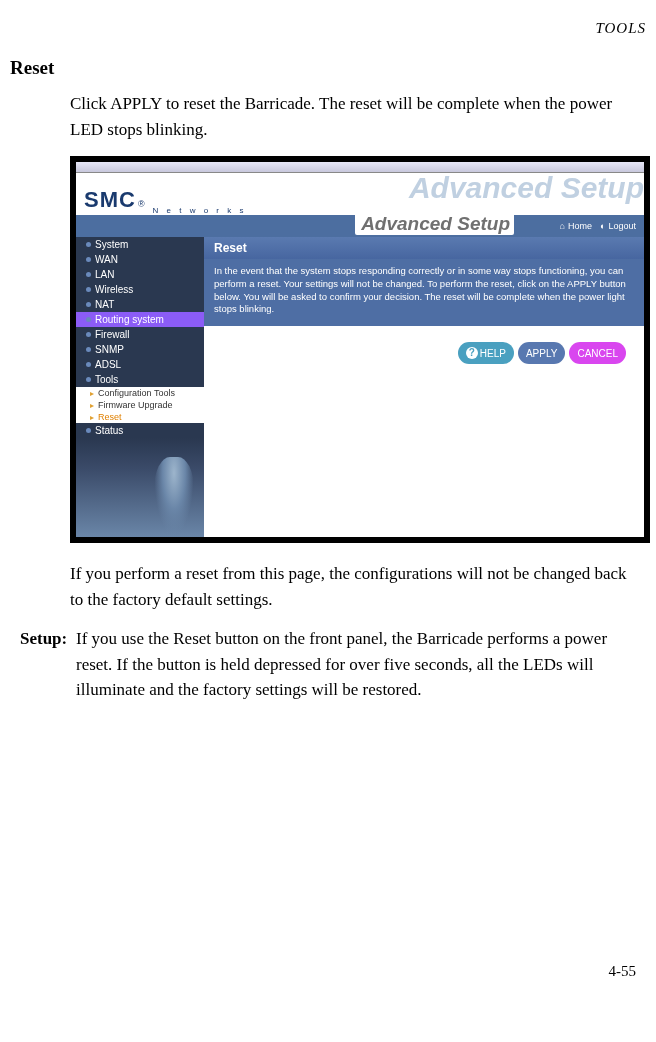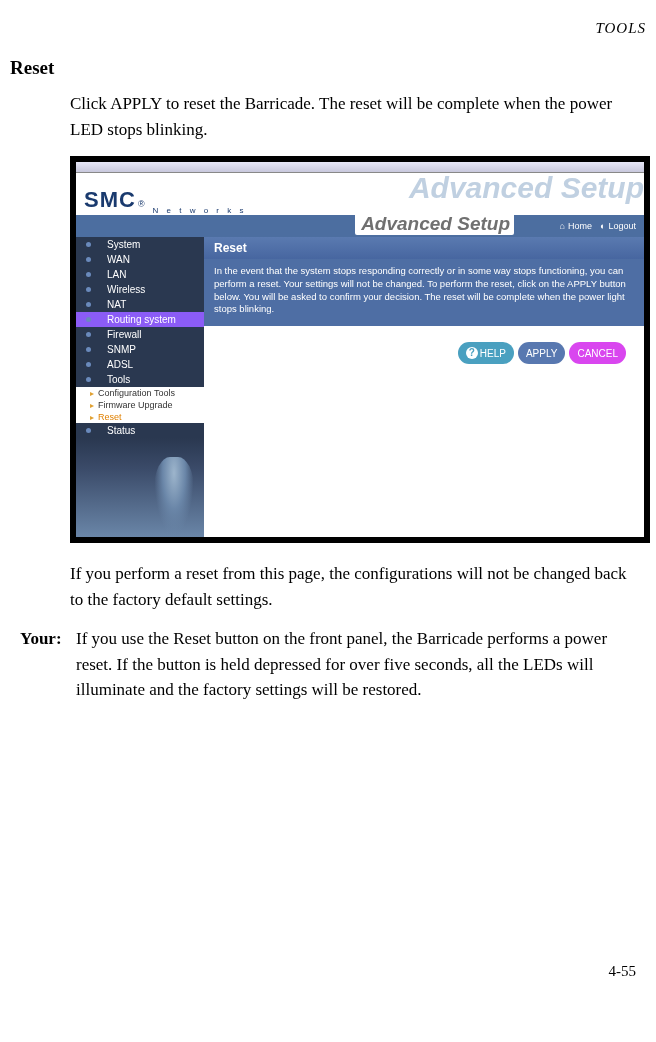--- a/index.html
+++ b/index.html
@@ -154,21 +154,21 @@
     font-size: 10px;
     position: relative;
     display: flex;
     flex-direction: column;
   }
   .nav-item {
     padding: 2px 4px 2px 10px;
     cursor: pointer;
     display: flex;
     align-items: center;
-    gap: 16px;
+    gap: 4px;
   }
   .nav-item.sel {
     background: #8b5cf6;
   }
   .bullet {
     width: 5px;
     height: 5px;
     border-radius: 50%;
     background: #6a8abc;
     flex: 0 0 5px;
@@ -364,18 +364,18 @@
           <button class="pill apply">APPLY</button>
           <button class="pill cancel">CANCEL</button>
         </div>
       </div>
     </div>
   </div>
 
   <p class="body-text">If you perform a reset from this page, the configurations will not be changed back to the factory default settings.</p>
 
   <div class="note-row">
-    <div class="note-label">Your:</div>
+    <div class="note-label">Setup:</div>
     <div class="note-body">If you use the Reset button on the front panel, the Barricade performs a power reset. If the button is held depressed for over five seconds, all the LEDs will illuminate and the factory settings will be restored.</div>
   </div>
 
   <div class="page-number">4-55</div>
 </div>
 
 </body></html>

